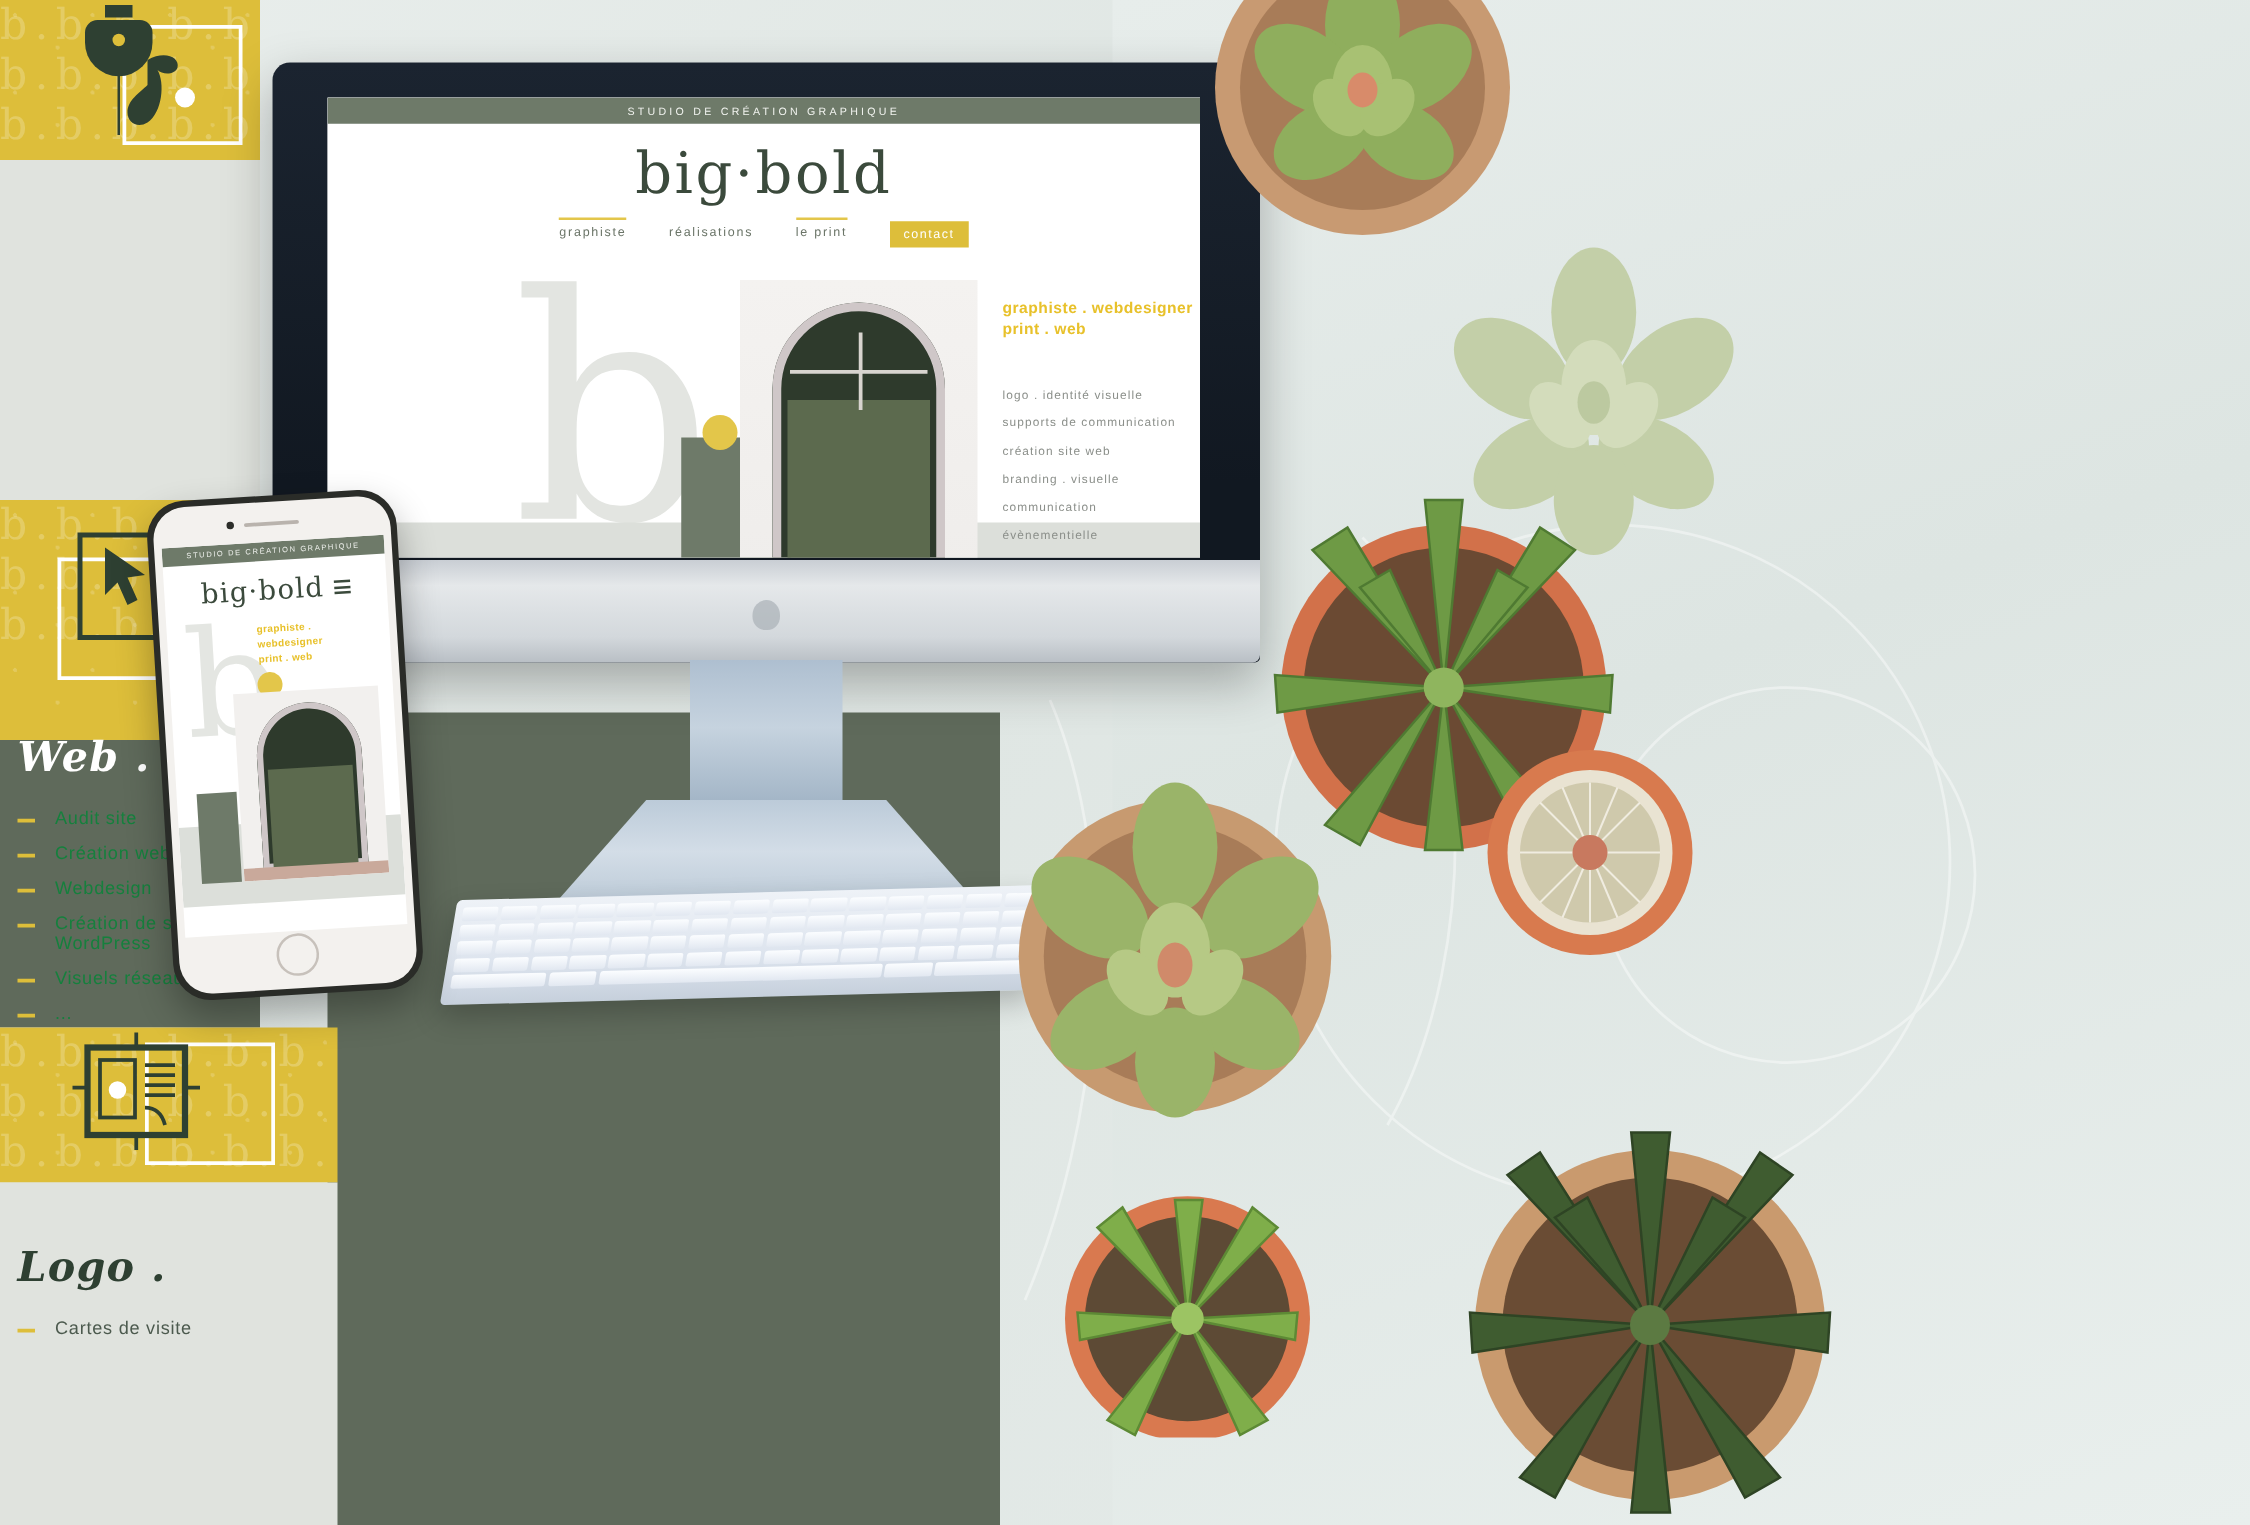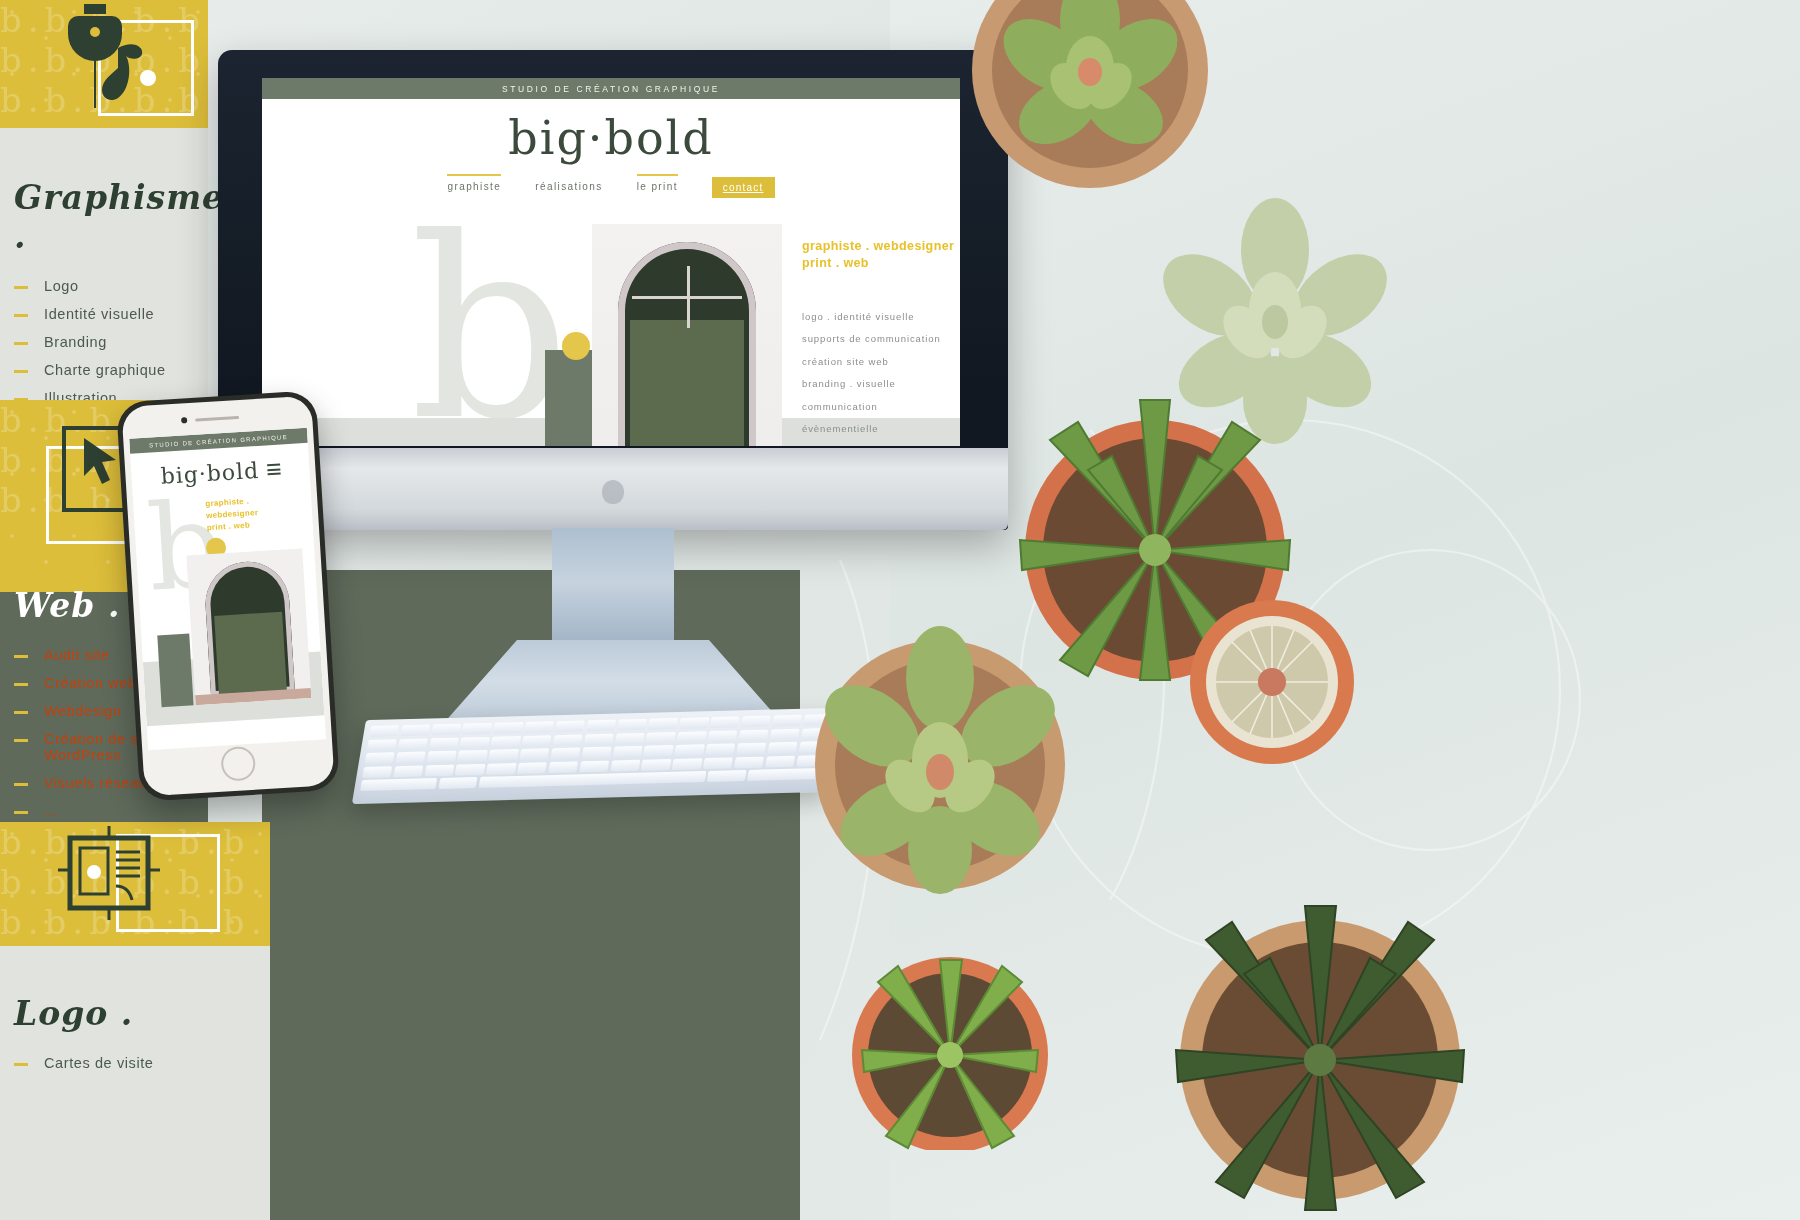--- a/index.html
+++ b/index.html
@@ -56,21 +56,21 @@
   .sec ul{list-style:none;margin:0;padding:0;}
   .sec li{
     position:relative;padding-left:30px;margin-bottom:12px;
     font-size:14.5px;letter-spacing:.6px;
   }
   .sec li::before{
     content:"";position:absolute;left:0;top:8px;width:14px;height:2.5px;
     background:#ddbe3a;
   }
   .sec.dark li{color:#4c5a4e;}
-  .sec.light li{color:#c2410c;}
+  .sec.light li{color:#15803d;}
   .sec.light li::before{background:#ddbe3a;}
 
   
   .imac{position:absolute;left:218px;top:50px;width:790px;height:480px;}
   .imac-body{
     position:absolute;inset:0;border-radius:14px 14px 4px 4px;
     background:linear-gradient(180deg,#1b2430 0%,#111821 70%);
     box-shadow:0 16px 40px rgba(0,0,0,.28);
   }
   .imac-screen{position:absolute;left:44px;top:28px;right:48px;bottom:84px;
@@ -92,21 +92,21 @@
   .site{position:absolute;inset:0;background:#fff;}
   .site-top{background:#6e7a69;color:#f1f3ef;text-align:center;
     font-size:8.5px;letter-spacing:2.6px;padding:6px 0 5px;}
   .site-logo{text-align:center;font-family:"DejaVu Serif",serif;color:#3b4a3c;
     font-size:46px;letter-spacing:2px;margin-top:16px;line-height:1;}
   .site-nav{display:flex;justify-content:center;align-items:center;gap:34px;
     margin-top:16px;font-size:10px;letter-spacing:1.4px;color:#6b7568;}
   .site-nav .nav-i{position:relative;padding-bottom:3px;}
   .site-nav .nav-i.ul::after{content:"";position:absolute;left:0;right:0;top:-7px;
     height:2px;background:#e3c64a;}
-  .site-nav .btn{background:#ddbe3a;color:#fff;padding:5px 11px;letter-spacing:1.2px;text-decoration:underline;}
+  .site-nav .btn{background:#ddbe3a;color:#fff;padding:5px 11px;letter-spacing:1.2px;}
 
   .hero{position:relative;height:262px;margin-top:18px;}
   .hero .bigB{position:absolute;left:148px;top:-12px;font-family:"DejaVu Serif",serif;
     font-size:250px;color:#e3e5e1;line-height:1;letter-spacing:-10px;}
   .hero .graybar{position:absolute;left:0;right:0;bottom:0;height:60px;background:#dcdfda;}
   .hero .olivebar{position:absolute;left:283px;bottom:0;width:88px;height:128px;background:#6e7a69;}
   .hero .dot{position:absolute;left:300px;bottom:118px;width:28px;height:28px;
     border-radius:50%;background:#e3c64a;}
   .hero .door{position:absolute;left:330px;top:8px;width:190px;height:248px;
     background:linear-gradient(180deg,#f4f2f0 0%,#efedeb 100%);overflow:hidden;}
@@ -214,31 +214,20 @@
         <path d="M34 12 h34 a10 10 0 0 1 10 10 v8 a27 27 0 0 1 -27 27 a27 27 0 0 1 -27 -27 v-8 a10 10 0 0 1 10 -10 z"></path>
         <circle cx="51" cy="28" r="5" fill="#ddbe3a"></circle>
         <path d="M50 38 L52 40 L52 104 L50 104 Z"></path>
         <path d="M74 44 c14 -8 26 -2 24 6 c-2 6 -12 6 -16 2 c6 10 4 34 -8 42 c-8 5 -16 0 -16 -8 c0 -10 10 -16 16 -22 z"></path>
       </g>
       <circle cx="104" cy="74" r="8" fill="#fff"></circle>
     </svg>
   </div>
 
   <div class="strip pale" style="top:128px;width:208px;height:272px;"></div>
-  <div class="sec dark" style="left:14px;top:178px;width:210px;">
-    <h2 class="dark">Graphisme .</h2>
-    <ul>
-      <li>Logo</li>
-      <li>Identité visuelle</li>
-      <li>Branding</li>
-      <li>Charte graphique</li>
-      <li>Illustration</li>
-      <li>...</li>
-    </ul>
-  </div>
 
   <div class="strip yellow" style="top:400px;width:208px;height:192px;">
     <div class="pattern"></div>
     <div class="pattern-letters">b.b.b.b.b.
 b.b.b.b.b.
 b.b.b.b.b.</div>
   </div>
   <div class="iconframe" style="left:42px;top:414px;width:140px;height:130px;">
     <div class="wbox" style="left:4px;top:32px;width:96px;height:92px;"></div>
     <svg width="140" height="130" viewBox="0 0 140 130">

